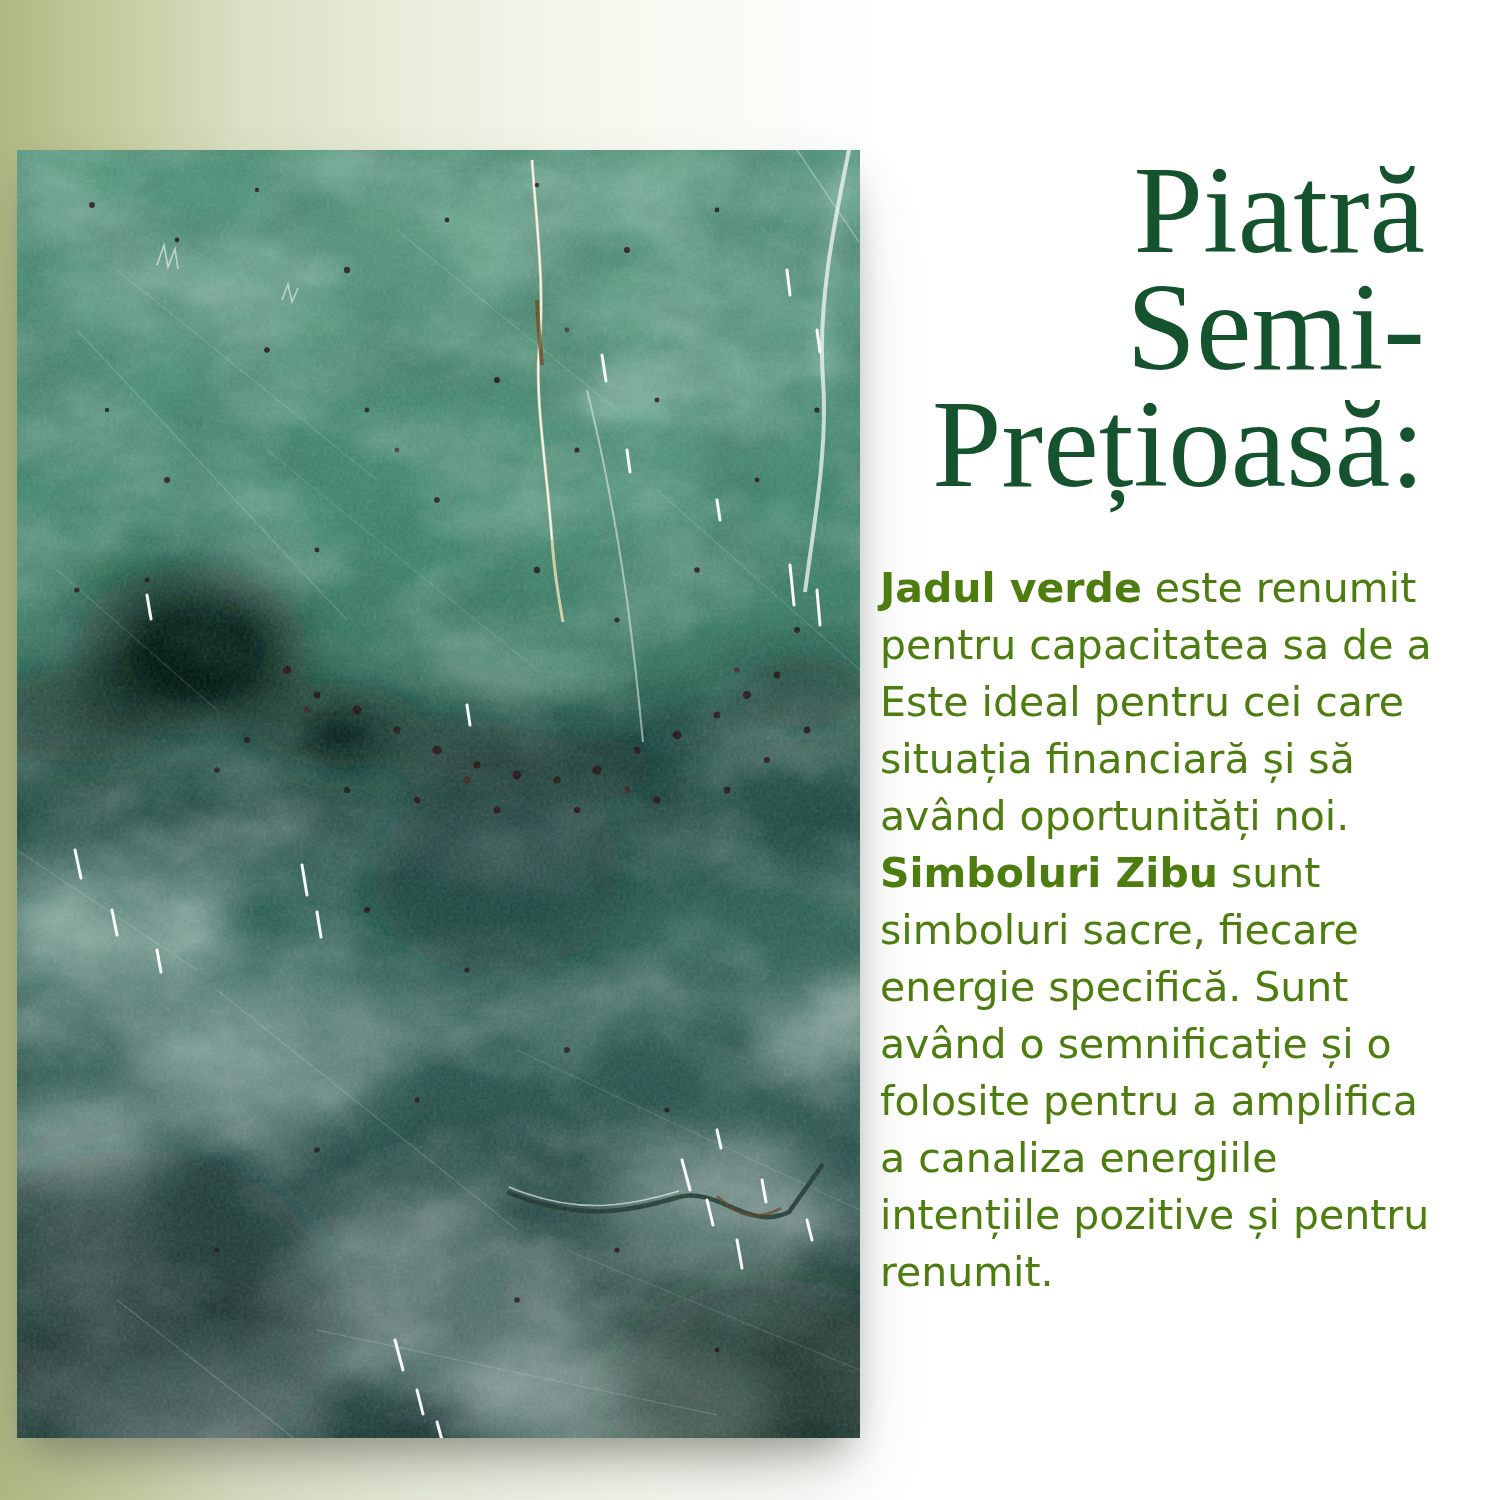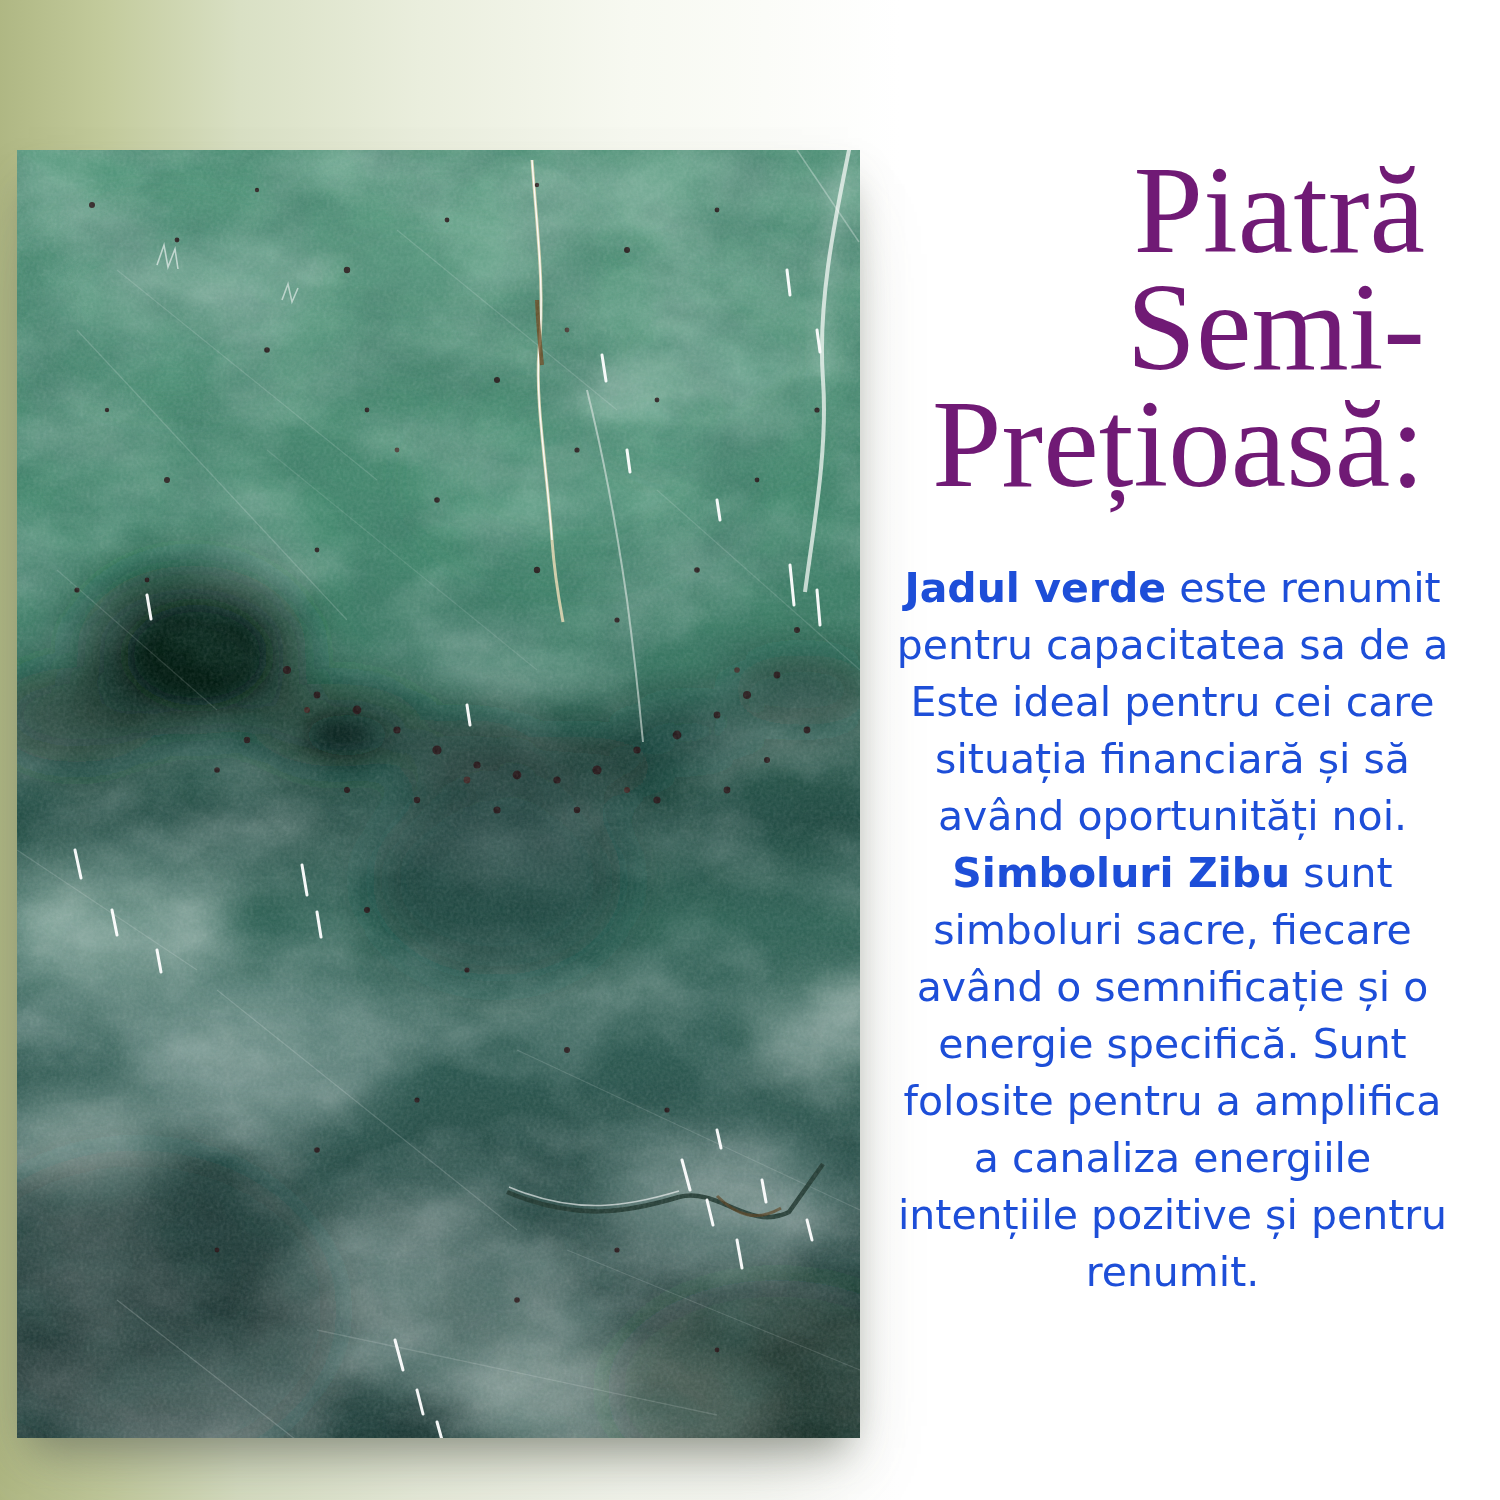--- a/index.html
+++ b/index.html
@@ -23,31 +23,31 @@
   }
   .photo svg{display:block;width:100%;height:100%;}
   .title-block{
     position:absolute;
     top:152px;right:75px;
     text-align:right;
     font-family:"Liberation Serif", serif;
     font-weight:500;
     font-size:125px;
     line-height:117px;
-    color:#701a75;
+    color:#14532d;
     letter-spacing:0px;
     white-space:nowrap;
   }
   .body-block{
     position:absolute;
     top:560px;right:35px;left:880px;
-    text-align:center;
+    text-align:left;
     font-size:41px;
     line-height:57px;
-    color:#1d4ed8;
+    color:#4d7c0f;
     white-space:nowrap;
   }
   .body-block .b{font-weight:700;}
 </style>
 </head>
 <body>
 
 <div class="canvas">
   <div class="bg"></div>
 
@@ -259,20 +259,20 @@
   </div>
 
   <div class="body-block">
     <div><span class="b">Jadul verde</span><span> este renumit</span></div>
     <div>pentru capacitatea sa de a</div>
     <div>Este ideal pentru cei care</div>
     <div>situația financiară și să</div>
     <div>având oportunități noi.</div>
     <div><span class="b">Simboluri Zibu</span><span> sunt</span></div>
     <div>simboluri sacre, fiecare</div>
+    <div>energie specifică. Sunt</div>
     <div>având o semnificație și o</div>
-    <div>energie specifică. Sunt</div>
     <div>folosite pentru a amplifica</div>
     <div>a canaliza energiile</div>
     <div>intențiile pozitive și pentru</div>
     <div>renumit.</div>
   </div>
 </div>
 
 </body></html>

